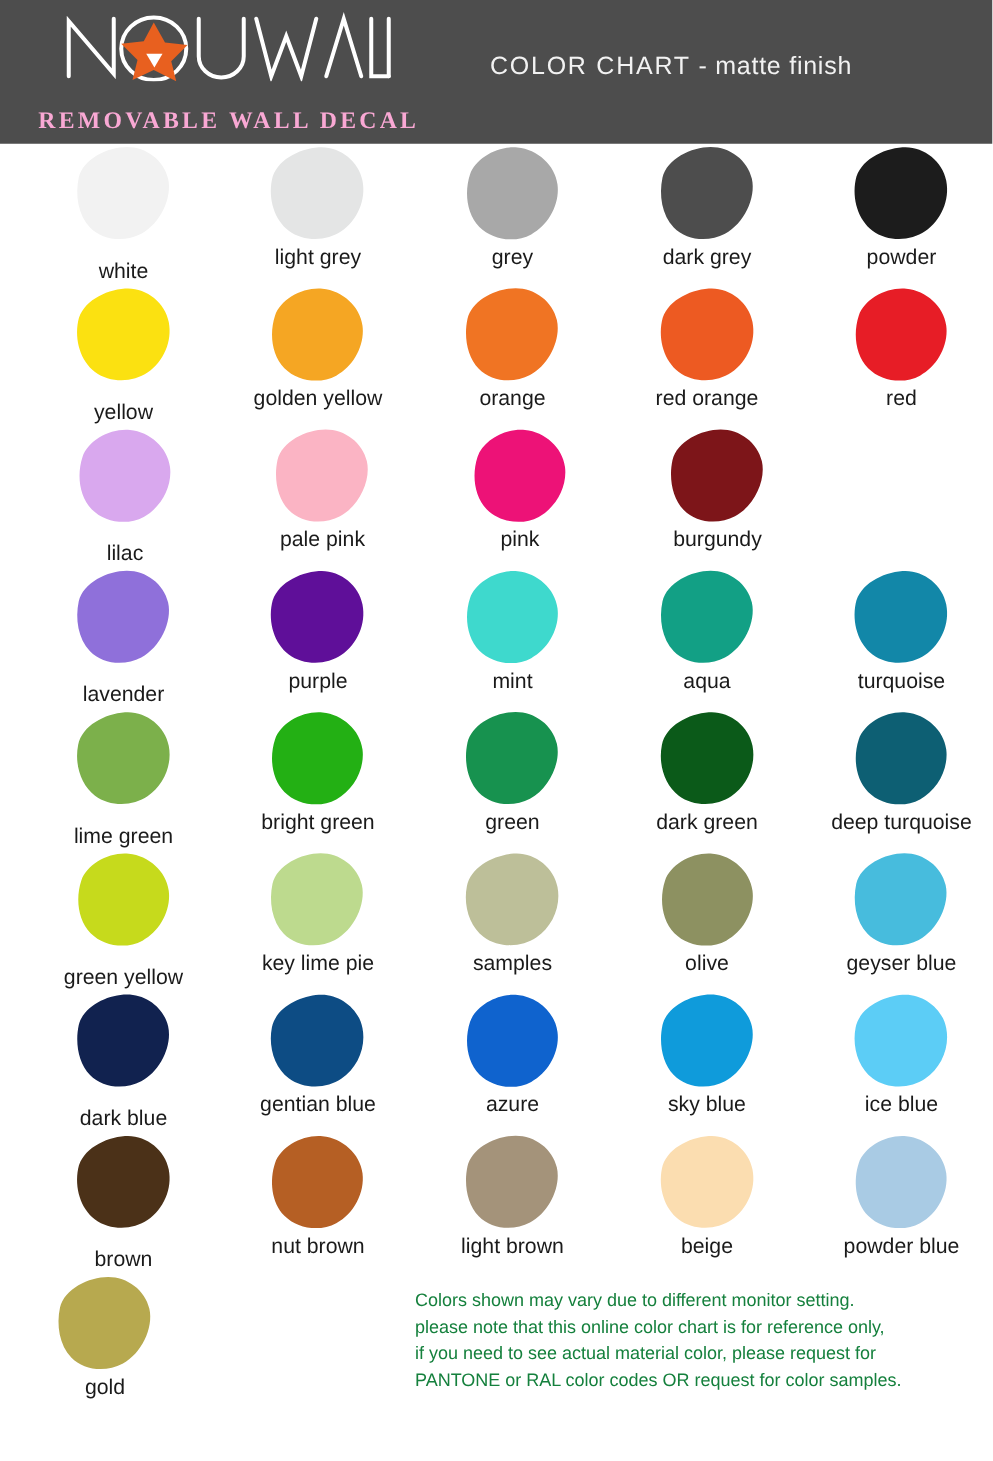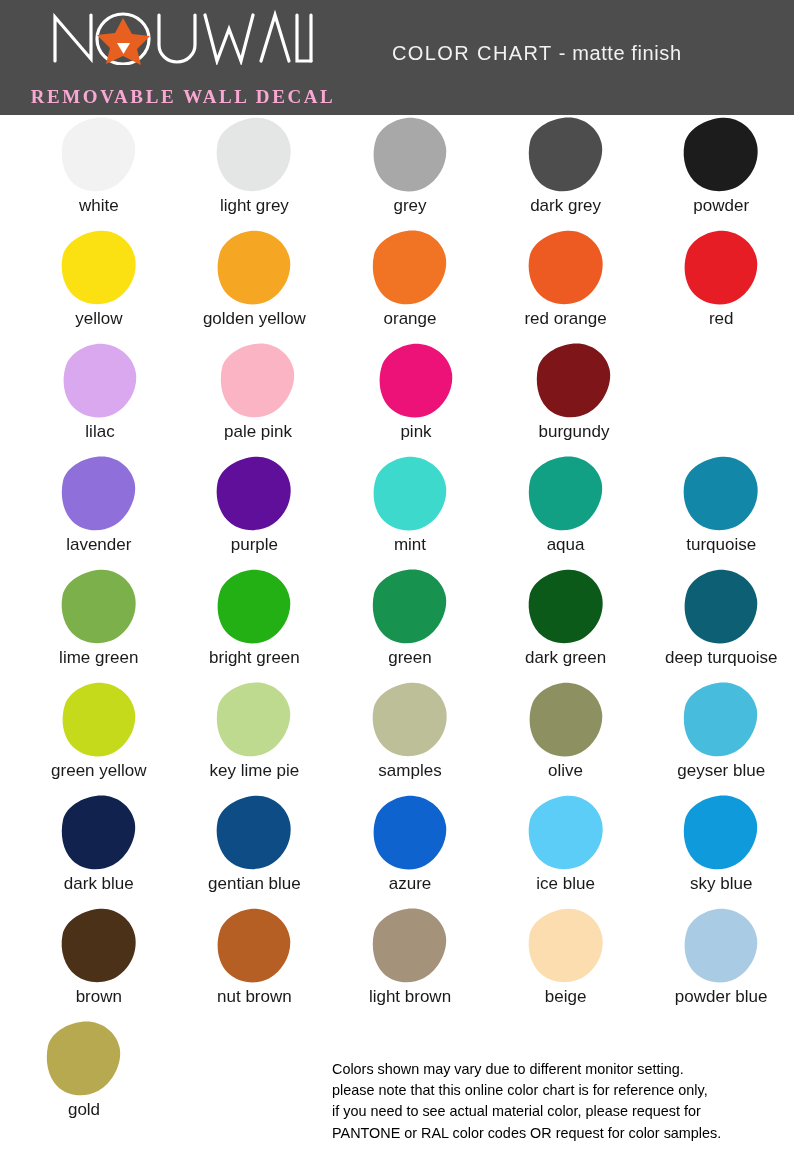--- a/index.html
+++ b/index.html
@@ -86,21 +86,21 @@
   }
 
   .color-cell {
     position: relative;
     width: 148px;
     margin-left: 10px;
     display: flex;
     flex-direction: column;
     align-items: center;
   }
-  .color-row .color-cell:first-child { margin-left: 26px; }
+  .color-row .color-cell:first-child { margin-left: 26px; gap: 11px; }
 
   .swatch-wrap {
     width: 84px;
     height: 80px;
     display: flex;
     align-items: center;
     justify-content: center;
   }
 
   .swatch { display: block; }
@@ -122,22 +122,21 @@
     height: 116px;
   }
 
   .disclaimer {
     position: absolute;
     left: 332px;
     top: 12px;
     width: 448px;
     font-size: 14.4px;
     line-height: 1.47;
-    color: #000000;
-    margin-top: 28px;
+    color: #15803d;
   }
   .disclaimer p { margin: 0; white-space: nowrap; }
 </style>
 </head>
 <body>
 
 <div id="page">
 
   <div class="header">
 
@@ -441,32 +440,32 @@
           <div class="swatch-wrap">
             <svg class="swatch" width="80" height="78" viewBox="0 0 80 78">
               <path d="M44 2 C60 3.5 74 16 76 31.5 C78 47 69 64 55 71.5 C42 78.5 24 76 13.5 65.5 C3 55 1.5 37 6 23.5 C10.5 10.5 28 0.5 44 2 Z" fill="#0f63ce"></path>
             </svg>
           </div>
           <div class="color-label">azure</div>
         </div>
         <div class="color-cell">
           <div class="swatch-wrap">
             <svg class="swatch" width="80" height="78" viewBox="0 0 80 78">
+              <path d="M42.5 1.5 C58 1.5 72 12 75.5 27 C79 42.5 69 63 54 71 C41 78 23 76.5 13 66 C3.5 56 1 40 4 26 C7.5 11 27 1.5 42.5 1.5 Z" fill="#0f9bdb"></path>
+            </svg>
+          </div>
+          <div class="color-label">sky blue</div>
+        </div>
+        <div class="color-cell">
+          <div class="swatch-wrap">
+            <svg class="swatch" width="80" height="78" viewBox="0 0 80 78">
               <path d="M41 1.8 C57 0.5 73 12.5 76 28.5 C79 44 72 60 59 69 C47.5 77 29 77.5 17 68.5 C5.5 60 0.5 43 3.5 28 C6.5 12.5 25 3 41 1.8 Z" fill="#5ccdf6"></path>
             </svg>
           </div>
           <div class="color-label">ice blue</div>
-        </div>
-        <div class="color-cell">
-          <div class="swatch-wrap">
-            <svg class="swatch" width="80" height="78" viewBox="0 0 80 78">
-              <path d="M42.5 1.5 C58 1.5 72 12 75.5 27 C79 42.5 69 63 54 71 C41 78 23 76.5 13 66 C3.5 56 1 40 4 26 C7.5 11 27 1.5 42.5 1.5 Z" fill="#0f9bdb"></path>
-            </svg>
-          </div>
-          <div class="color-label">sky blue</div>
         </div>
       </div>
       <div class="color-row">
         <div class="color-cell">
           <div class="swatch-wrap">
             <svg class="swatch" width="80" height="78" viewBox="0 0 80 78">
               <path d="M41 1.8 C57 0.5 73 12.5 76 28.5 C79 44 72 60 59 69 C47.5 77 29 77.5 17 68.5 C5.5 60 0.5 43 3.5 28 C6.5 12.5 25 3 41 1.8 Z" fill="#4b3118"></path>
             </svg>
           </div>
           <div class="color-label">brown</div>

